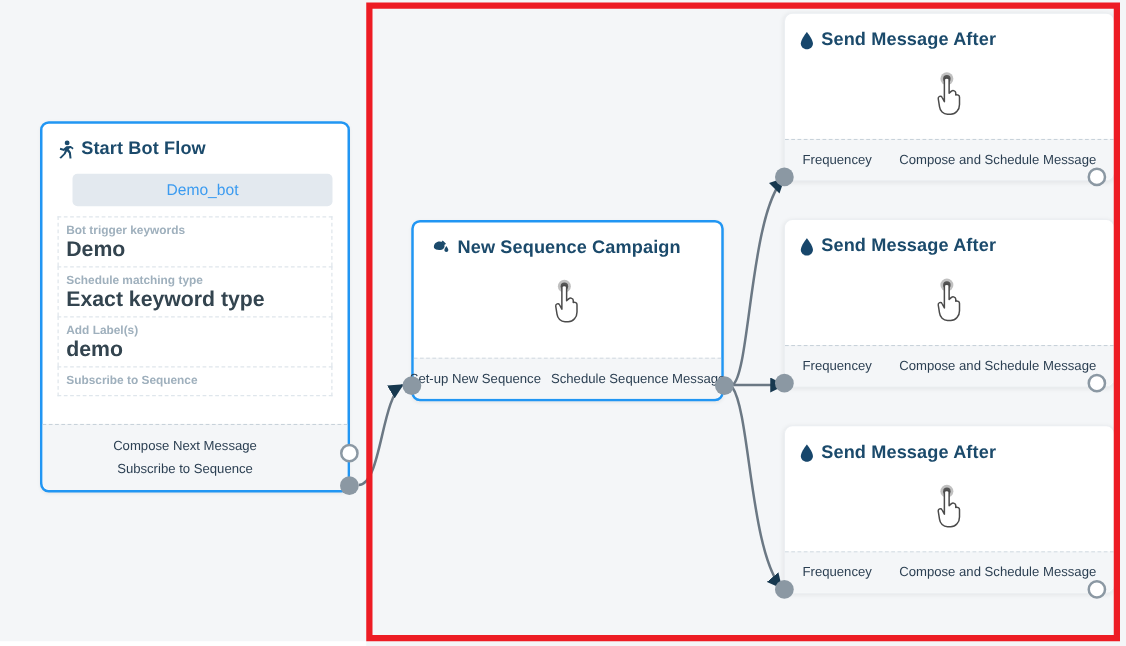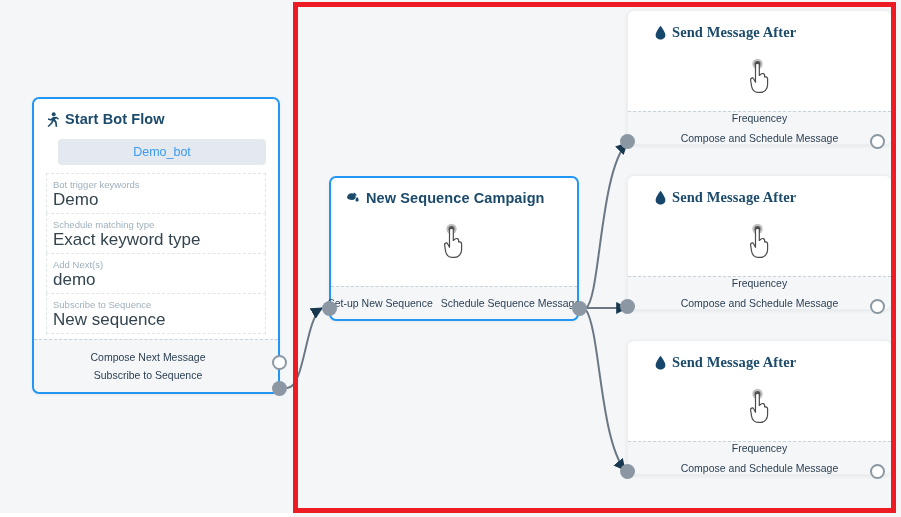--- a/index.html
+++ b/index.html
@@ -112,20 +112,21 @@
     background: #e3e9ef;
     border-radius: 4px;
     display: flex;
     align-items: center;
     justify-content: center;
     color: #3b9bf0;
     font-size: 12.5px;
   }
   .fields {
     margin: 8px 12px 0 12px;
+    font-weight: bold;
   }
   .field-row {
     border: 1px dashed #dfe6ec;
     border-bottom: none;
     padding: 4px 6px 5px 6px;
   }
   .field-row:last-child { border-bottom: 1px dashed #dfe6ec; }
   .field-label {
     font-size: 9.5px;
     color: #9fb0bd;
@@ -164,25 +165,24 @@
   .msg-card {
     left: 627px;
     width: 265px;
     height: 135px;
     border: 1px solid #eceff2;
     box-shadow: 0 1px 4px rgba(0,0,0,.07);
   }
   #card-1 { top: 10px; }
   #card-2 { top: 175px; }
   #card-3 { top: 340px; }
-  .msg-card .node-title { padding: 13px 0 0 27px; font-family: Liberation Serif, serif; }
+  .msg-card .node-title { padding: 13px 0 0 12px; }
   .msg-card .node-footer {
     padding: 0 14px 0 14px;
     justify-content: space-between;
-    flex-direction: column;
   }
 
   
   .cursor-area {
     display: flex;
     align-items: center;
     justify-content: center;
     height: 58px;
     margin-top: 6px;
   }
@@ -243,26 +243,25 @@
     <div class="fields">
       <div class="field-row">
         <div class="field-label">Bot trigger keywords</div>
         <div class="field-value">Demo</div>
       </div>
       <div class="field-row">
         <div class="field-label">Schedule matching type</div>
         <div class="field-value">Exact keyword type</div>
       </div>
       <div class="field-row">
-        <div class="field-label">Add Next(s)</div>
+        <div class="field-label">Add Label(s)</div>
         <div class="field-value">demo</div>
       </div>
       <div class="field-row">
         <div class="field-label">Subscribe to Sequence</div>
-        <div class="field-value">New sequence</div>
       </div>
     </div>
 
     <div class="node-footer">
       <div class="port-label">Compose Next Message</div>
       <div class="port-label">Subscribe to Sequence</div>
     </div>
   </div>
   <div class="port empty" style="left:272px; top:355px;"></div>
   <div class="port filled" style="left:272px; top:381px;"></div>

